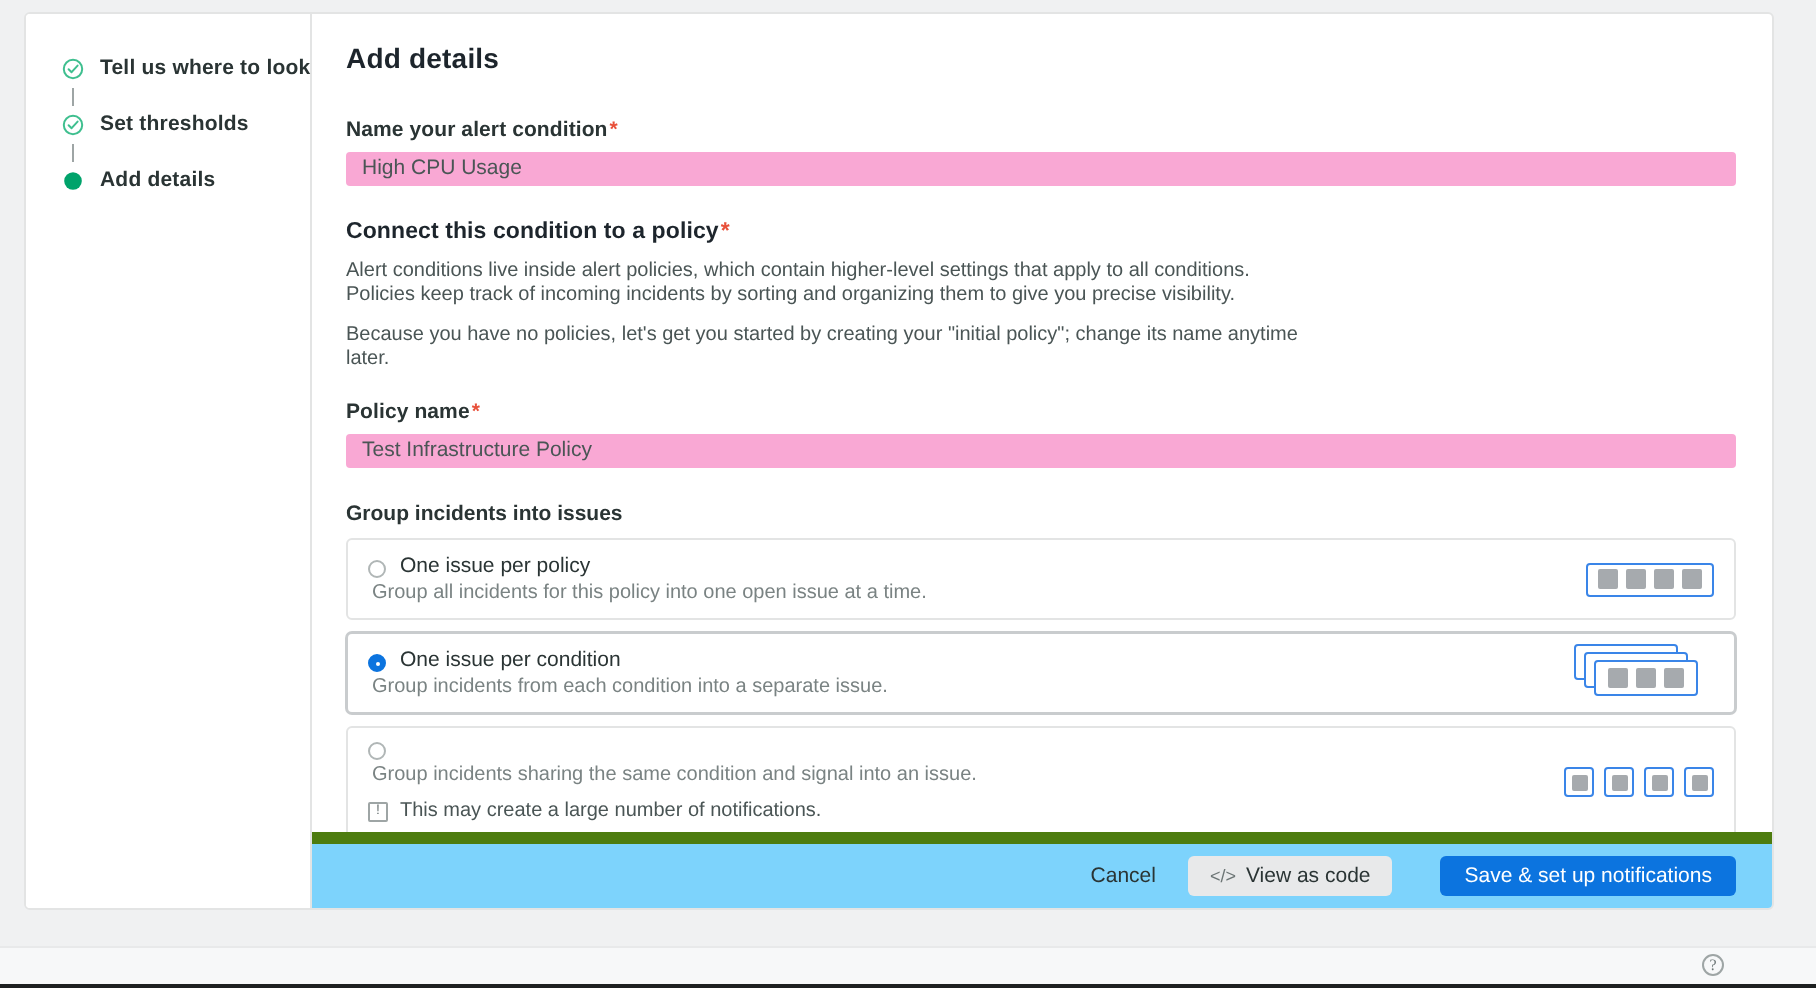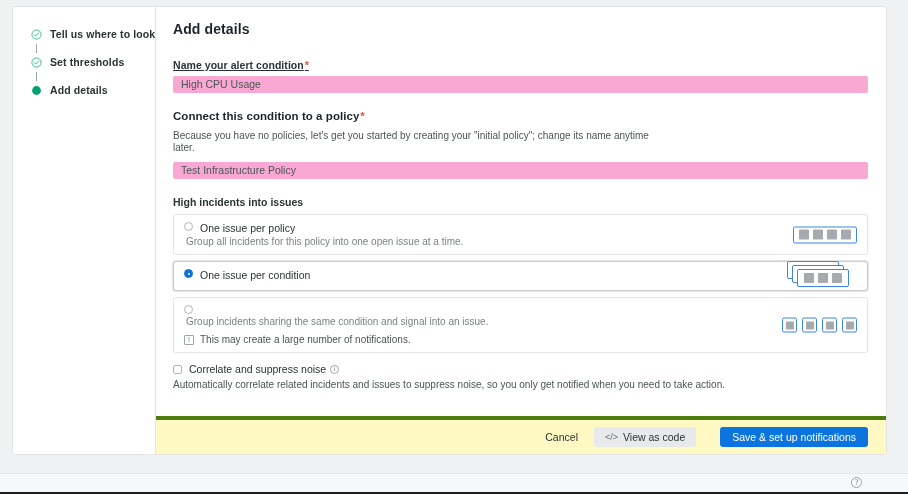--- a/index.html
+++ b/index.html
@@ -95,21 +95,20 @@
     color: #1d252c;
     margin: 0 0 22px 0;
     letter-spacing: 0.1px;
   }
   .field-label {
     font-size: 10.5px;
     font-weight: bold;
     color: #2a3434;
     margin-bottom: 5px;
     letter-spacing: 0.05px;
-    text-decoration: underline;
   }
   .req {
     color: #e8503a;
     font-weight: bold;
     padding-left: 1px;
   }
   .text-input {
     height: 17px;
     line-height: 17px;
     background: #f9a8d4;
@@ -154,21 +153,21 @@
     margin-bottom: 6px;
     min-height: 30px;
     background: #fff;
   }
   .radio-card.selected {
     border-color: #c9ccce;
     box-shadow: 0 0 0 0.5px #c9ccce;
   }
   .radio-row {
     display: flex;
-    align-items: flex-start;
+    align-items: flex-end;
   }
   .radio {
     width: 9px;
     height: 9px;
     border-radius: 50%;
     border: 1px solid #b0b6b6;
     background: #fff;
     box-sizing: border-box;
     margin-right: 7px;
     flex: 0 0 9px;
@@ -330,27 +329,27 @@
     color: #4a5555;
     margin: 4px 0 0 0;
   }
   
   .actions {
     position: absolute;
     left: 0;
     right: 0;
     bottom: 0;
     height: 38px;
-    border-top: 4px solid #4d7c0f;
+    border-top: 6px solid #4d7c0f;
     display: flex;
     align-items: center;
     justify-content: flex-end;
     padding-right: 18px;
     box-sizing: border-box;
-    background: #fef9c3;
+    background: #7dd3fc;
   }
   .btn {
     font-size: 10.5px;
     border-radius: 3px;
     height: 20px;
     display: inline-flex;
     align-items: center;
     justify-content: center;
     box-sizing: border-box;
     cursor: pointer;
@@ -479,25 +478,29 @@
         <h1 class="page-title">Add details</h1>
 
         <div class="field-label">
           <span>Name your alert condition</span><span class="req">*</span>
         </div>
         <input class="text-input" type="text" value="High CPU Usage" style="">
 
         <h2 class="section-title">
           <span>Connect this condition to a policy</span><span class="req">*</span>
         </h2>
+        <p class="body-text">Alert conditions live inside alert policies, which contain higher-level settings that apply to all conditions. Policies keep track of incoming incidents by sorting and organizing them to give you precise visibility.</p>
         <p class="body-text">Because you have no policies, let's get you started by creating your "initial policy"; change its name anytime later.</p>
 
+        <div class="field-label mt15">
+          <span>Policy name</span><span class="req">*</span>
+        </div>
         <input class="text-input" type="text" value="Test Infrastructure Policy" style="">
 
-        <div class="group-title">High incidents into issues</div>
+        <div class="group-title">Group incidents into issues</div>
 
         <div class="radio-card">
           <div class="radio-row">
             <span class="radio"></span>
             <span class="radio-title">One issue per policy</span>
           </div>
           <div class="radio-desc">Group all incidents for this policy into one open issue at a time.</div>
           <div class="illus illus-1">
             <span class="blue-box">
               <span class="sq"></span>
@@ -506,20 +509,21 @@
               <span class="sq"></span>
             </span>
           </div>
         </div>
 
         <div class="radio-card selected">
           <div class="radio-row">
             <span class="radio checked"></span>
             <span class="radio-title">One issue per condition</span>
           </div>
+          <div class="radio-desc">Group incidents from each condition into a separate issue.</div>
           <div class="illus-2">
             <span class="stack s1"></span>
             <span class="stack s2"></span>
             <span class="stack s3">
               <span class="sq"></span>
               <span class="sq"></span>
               <span class="sq"></span>
             </span>
           </div>
         </div>

